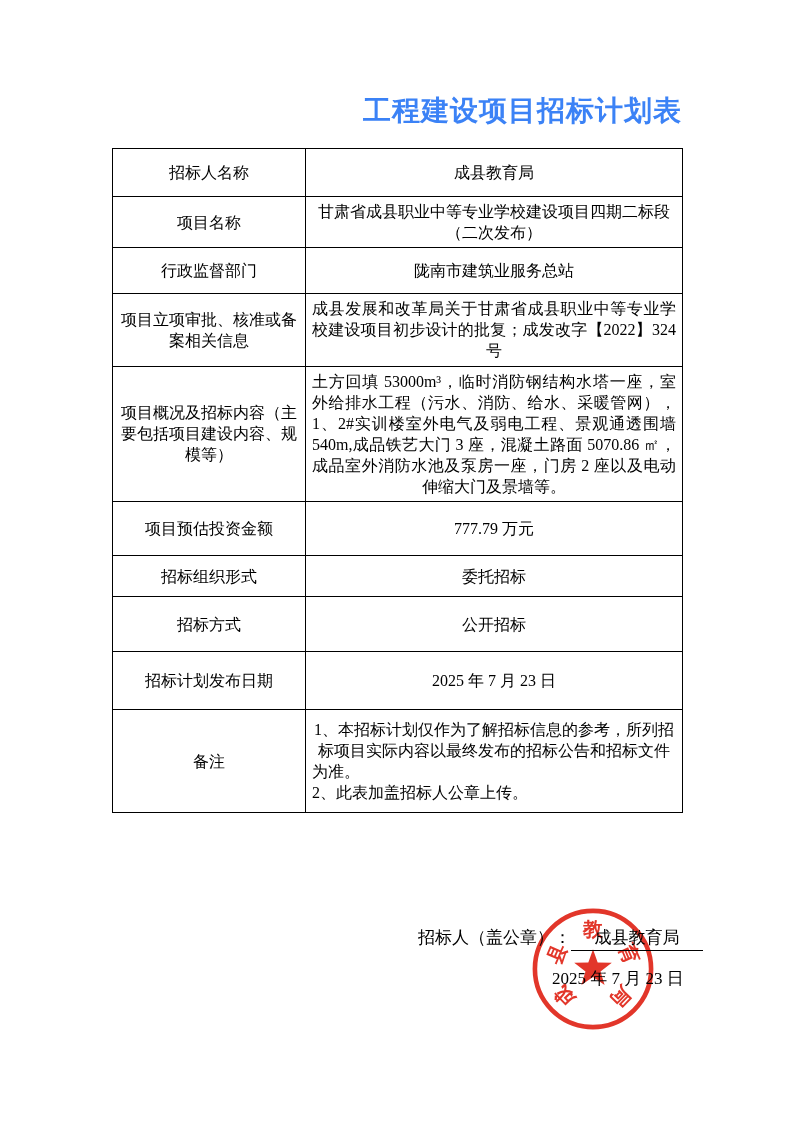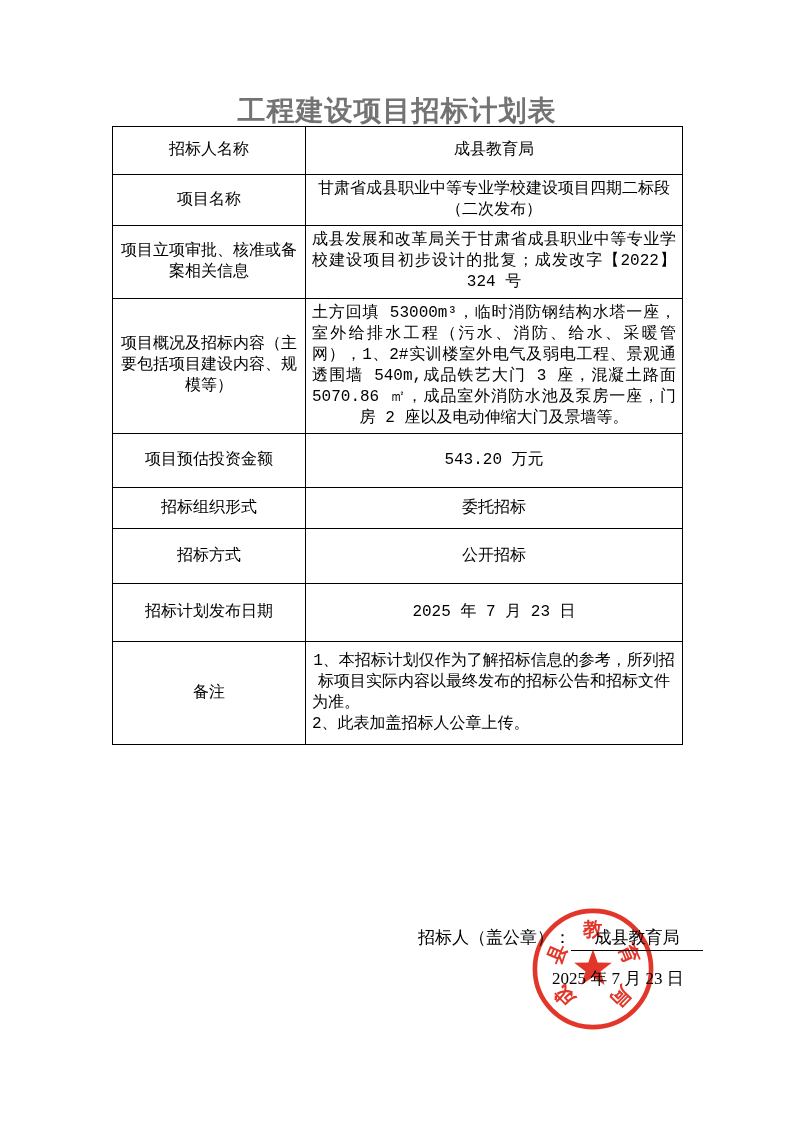--- a/index.html
+++ b/index.html
@@ -7,34 +7,33 @@
   body {
     width: 793px; height: 1122px;
     position: relative;
     font-family: "Liberation Serif", "DejaVu Serif", serif;
     color: #000;
     overflow: hidden;
   }
   .page-title {
     position: absolute;
     top: 92px; left: 112px; width: 570px;
-    text-align: center;
+    text-align: right;
     font-family: "DejaVu Sans", "Liberation Sans", sans-serif;
     font-weight: bold;
     font-size: 28px;
     letter-spacing: 1px;
-    color: #737373;
+    color: #3b82f6;
   }
   table.doc-table {
     position: absolute;
-    top: 126px; left: 112px;
+    top: 148px; left: 112px;
     width: 570px;
     border-collapse: collapse;
     table-layout: fixed;
-    font-family: Liberation Mono, monospace;
   }
   .doc-table col.c1 { width: 193px; }
   .doc-table col.c2 { width: 377px; }
   .doc-table td {
     border: 1.6px solid #000;
     font-size: 16px;
     line-height: 1.32;
     vertical-align: middle;
     padding: 4px 6px;
   }
@@ -99,31 +98,35 @@
   <tbody>
     <tr style="height:48px;">
       <td class="label">招标人名称</td>
       <td class="value">成县教育局</td>
     </tr>
     <tr style="height:51px;">
       <td class="label">项目名称</td>
       <td class="value preline">甘肃省成县职业中等专业学校建设项目四期二标段
 （二次发布）</td>
     </tr>
+    <tr style="height:46px;">
+      <td class="label">行政监督部门</td>
+      <td class="value">陇南市建筑业服务总站</td>
+    </tr>
     <tr style="height:59px;padding-left:16px;">
       <td class="label">项目立项审批、核准或备案相关信息</td>
       <td class="value justify">成县发展和改革局关于甘肃省成县职业中等专业学校建设项目初步设计的批复；成发改字【2022】324 号</td>
     </tr>
     <tr style="height:131px;">
       <td class="label">项目概况及招标内容（主要包括项目建设内容、规模等）</td>
       <td class="value justify">土方回填 53000m³，临时消防钢结构水塔一座，室外给排水工程（污水、消防、给水、采暖管网），1、2#实训楼室外电气及弱电工程、景观通透围墙 540m,成品铁艺大门 3 座，混凝土路面 5070.86 ㎡，成品室外消防水池及泵房一座，门房 2 座以及电动伸缩大门及景墙等。</td>
     </tr>
     <tr style="height:54px;margin-left:16px;">
       <td class="label">项目预估投资金额</td>
-      <td class="value">543.20 万元</td>
+      <td class="value">777.79 万元</td>
     </tr>
     <tr style="height:41px;">
       <td class="label">招标组织形式</td>
       <td class="value">委托招标</td>
     </tr>
     <tr style="height:55px;margin-left:32px;">
       <td class="label">招标方式</td>
       <td class="value">公开招标</td>
     </tr>
     <tr style="height:58px;">

